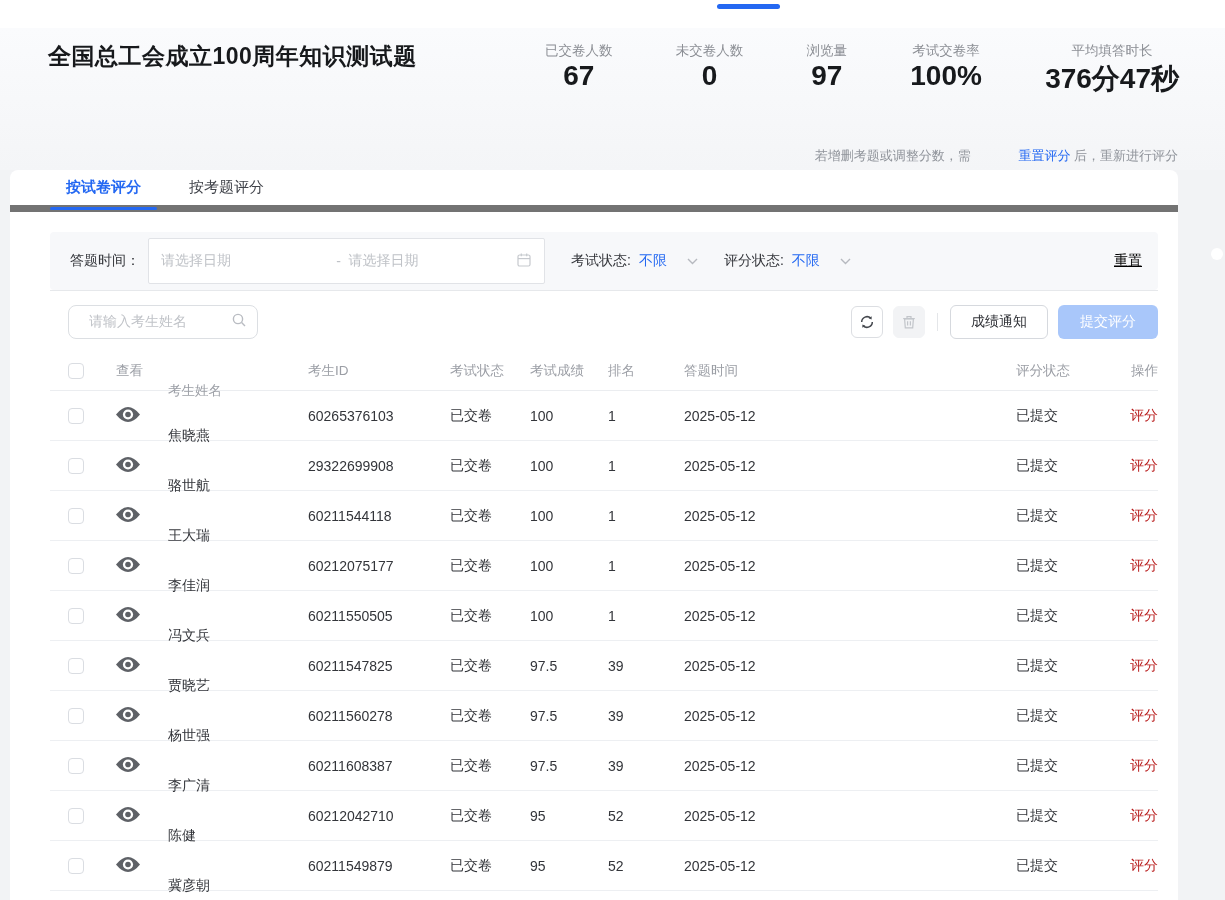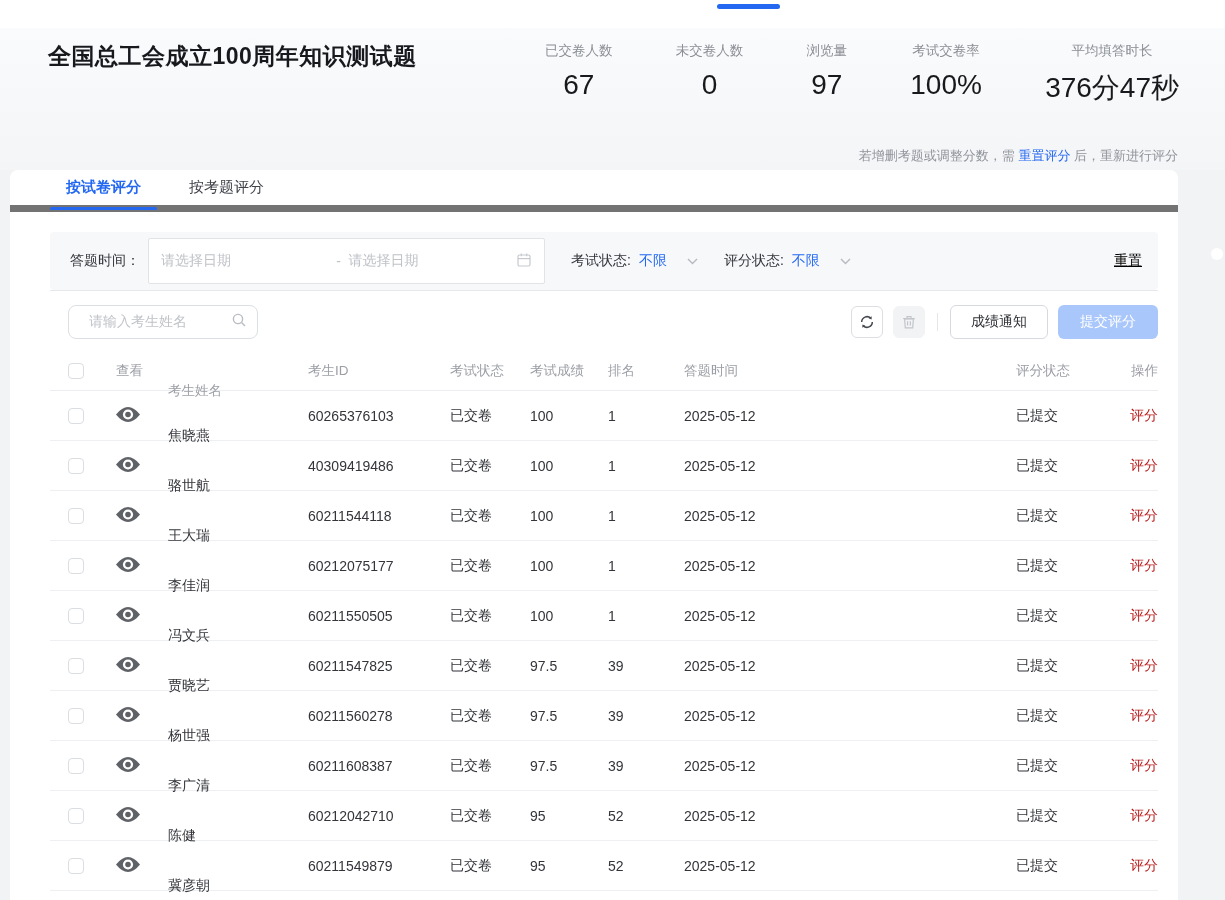--- a/index.html
+++ b/index.html
@@ -12,23 +12,23 @@
   .top-strip { position:absolute; left:0; top:0; width:1225px; height:28px; background:#ffffff; }
   .top-indicator { position:absolute; left:717px; top:4px; width:63px; height:5px; border-radius:3px; background:#2468f2; }
   
   .header-band { position:absolute; left:0; top:28px; width:1225px; height:142px;
     background:linear-gradient(#fafbfd,#f4f5f7); }
   .exam-title { position:absolute; left:48px; top:8px; width:480px;
     font-size:23px; font-weight:700; color:#17191c; line-height:40px; letter-spacing:.5px; }
   .stats { position:absolute; left:545px; right:46px; top:14px; display:flex; justify-content:space-between; }
   .stat { text-align:center; }
   .stat-label { font-size:13.5px; color:#8b8e94; }
-  .stat-value { margin-top:9px; font-size:28px; font-weight:400; color:#17191c; }
+  .stat-value { font-size:28px; font-weight:700; color:#17191c; }
   .note { position:absolute; right:47px; top:119px; font-size:13px; color:#8f939a; }
-  .note .note-link { color:#2468f2; cursor:pointer; }
+  .note .note-link { color:#2468f2; cursor:pointer;margin-left:44px; }
   
   .card { position:absolute; left:10px; right:47px; top:170px; bottom:0;
     background:#ffffff; border-radius:8px 8px 0 0; }
   .tabs-row { height:42px; display:flex; align-items:center; padding-left:40px;
     border-bottom:7px solid #737373; }
   .tab { position:relative; height:42px; line-height:40px; padding:0 16px; font-size:15px;
     color:#40434a; cursor:pointer; margin-right:16px; }
   .tab.active { color:#2468f2; font-weight:700; }
   .tab.active::after { content:""; position:absolute; left:0; right:0; bottom:-1px; height:3px;
     background:#2468f2; border-radius:2px; }
@@ -252,21 +252,21 @@
     <div class="col-view">
       <span class="eye-btn">
         <svg width="24" height="17" viewBox="0 0 24 16">
           <path d="M0 8 Q6 0.5 12 0.5 Q18 0.5 24 8 Q18 15.5 12 15.5 Q6 15.5 0 8 Z" fill="#5e6166"></path>
           <circle cx="12" cy="8" r="5.1" fill="#ffffff"></circle>
           <circle cx="12" cy="8" r="2.8" fill="#5e6166"></circle>
         </svg>
       </span>
     </div>
     <div class="col-name">骆世航</div>
-    <div class="col-id">40309419486</div>
+    <div class="col-id">29322699908</div>
     <div class="col-status">已交卷</div>
     <div class="col-score">100</div>
     <div class="col-rank">1</div>
     <div class="col-time">2025-05-12</div>
     <div class="col-grade">已提交</div>
     <div class="col-action"><span class="action-link">评分</span></div>
   </div>
 
   <div class="t-row">
     <div class="col-check">

